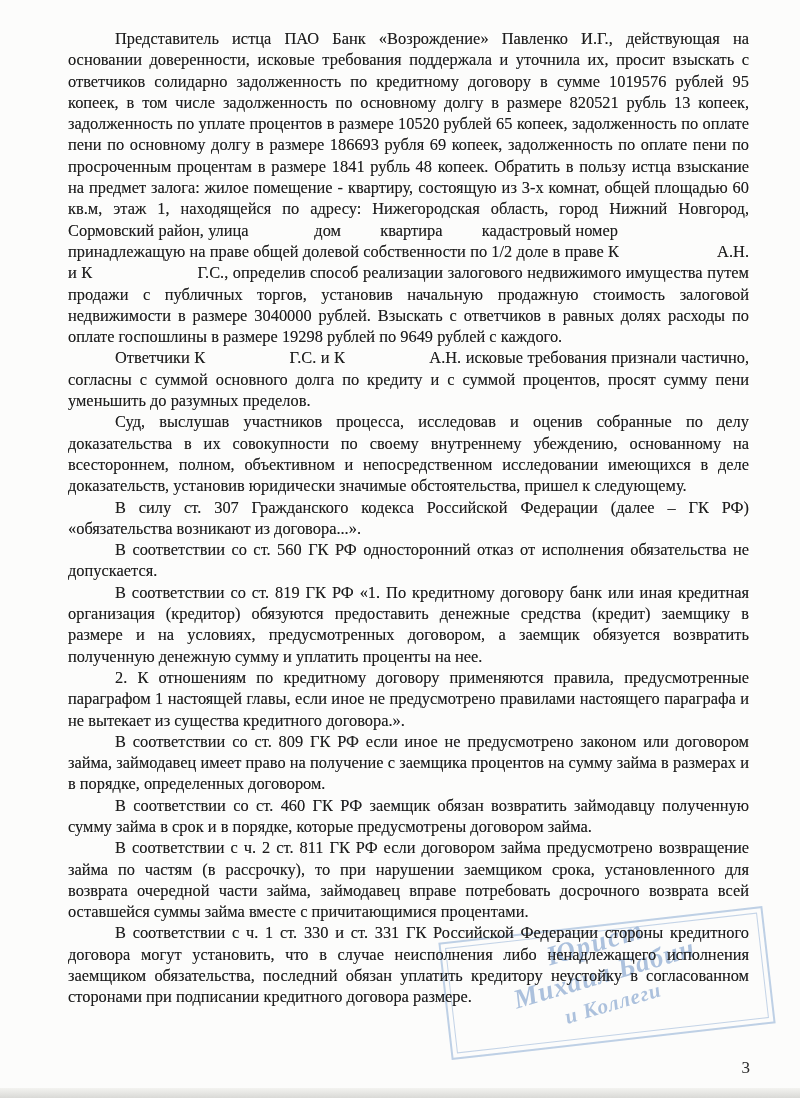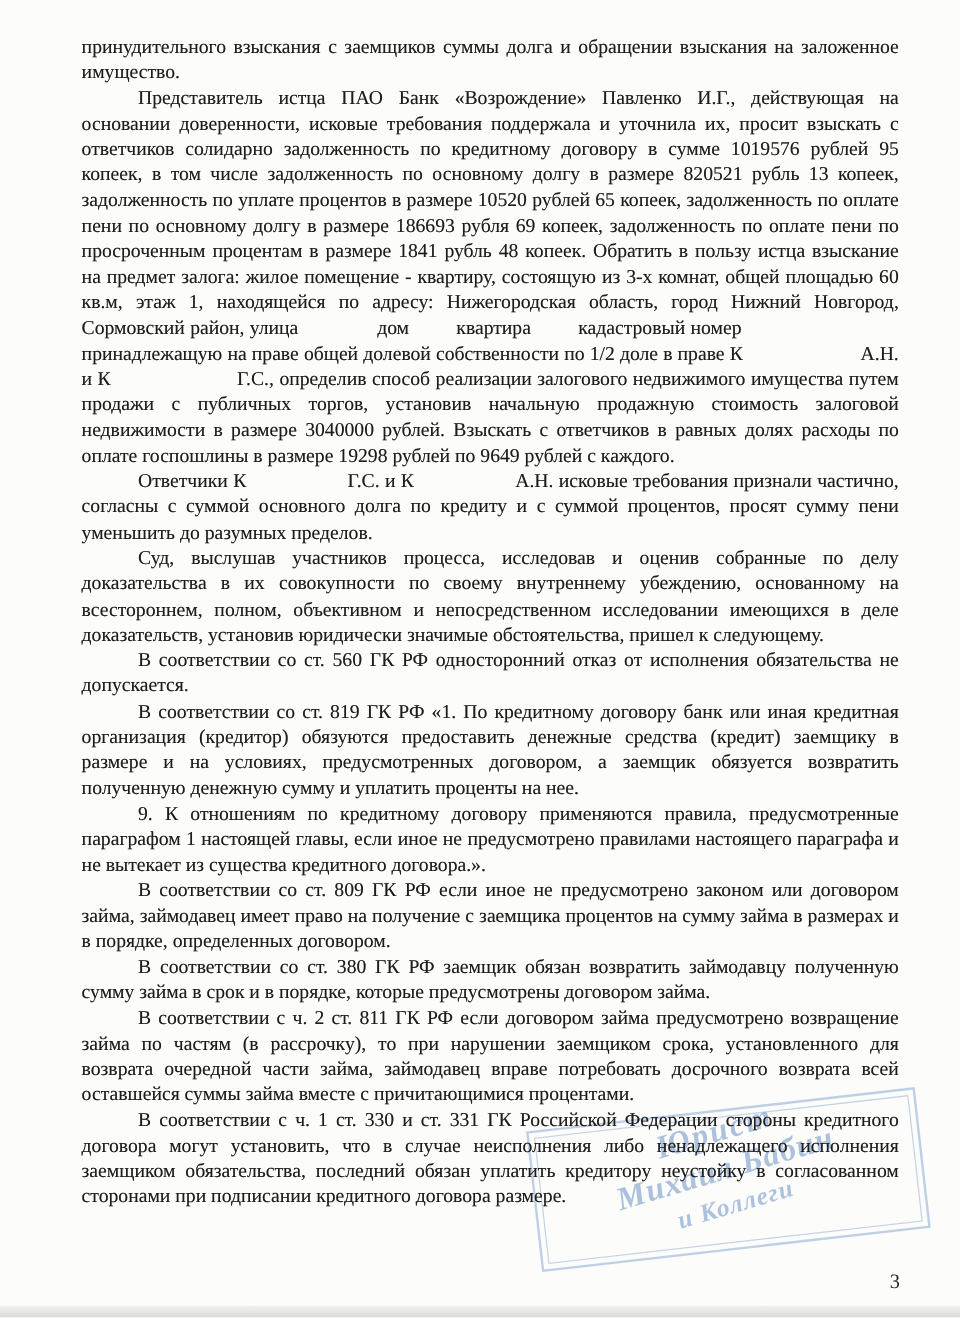--- a/index.html
+++ b/index.html
@@ -74,29 +74,29 @@
   <div class="stamp">
     <div class="stamp-inner"></div>
     <div class="stamp-text">
       <div class="stamp-line-1">Юрист</div>
       <div class="stamp-line-2">Михаил Бабин</div>
       <div class="stamp-line-3">и Коллеги</div>
     </div>
   </div>
 
   <div class="text-block">
-      <p class="">принудительного взыскания с заемщиков суммы долга и обращении взыскания на заложенное имущество.</p>
       <p class="indent">Представитель истца ПАО Банк «Возрождение» Павленко И.Г., действующая на основании доверенности, исковые требования поддержала и уточнила их, просит взыскать с ответчиков солидарно задолженность по кредитному договору в сумме 1019576 рублей 95 копеек, в том числе задолженность по основному долгу в размере 820521 рубль 13 копеек, задолженность по уплате процентов в размере 10520 рублей 65 копеек, задолженность по оплате пени по основному долгу в размере 186693 рубля 69 копеек, задолженность по оплате пени по просроченным процентам в размере 1841 рубль 48 копеек. Обратить в пользу истца взыскание на предмет залога: жилое помещение - квартиру, состоящую из 3-х комнат, общей площадью 60 кв.м, этаж 1, находящейся по адресу: Нижегородская область, город Нижний Новгород, Сормовский район, улица&nbsp;&nbsp;&nbsp;&nbsp;&nbsp;&nbsp;&nbsp;&nbsp;&nbsp;&nbsp;&nbsp;&nbsp;&nbsp;&nbsp; дом&nbsp;&nbsp;&nbsp;&nbsp;&nbsp;&nbsp;&nbsp;&nbsp; квартира&nbsp;&nbsp;&nbsp;&nbsp;&nbsp;&nbsp;&nbsp;&nbsp; кадастровый номер&nbsp;&nbsp;&nbsp;&nbsp;&nbsp;&nbsp;&nbsp;&nbsp;&nbsp;&nbsp;&nbsp;&nbsp;&nbsp;&nbsp;&nbsp;&nbsp;&nbsp;&nbsp;&nbsp;&nbsp;&nbsp;&nbsp;&nbsp;&nbsp;&nbsp;&nbsp;&nbsp;&nbsp;&nbsp;&nbsp; принадлежащую на праве общей долевой собственности по 1/2 доле в праве К&nbsp;&nbsp;&nbsp;&nbsp;&nbsp;&nbsp;&nbsp;&nbsp;&nbsp;&nbsp;&nbsp;&nbsp;&nbsp;&nbsp;&nbsp;&nbsp;&nbsp;&nbsp;&nbsp;&nbsp;&nbsp;&nbsp; А.Н. и К&nbsp;&nbsp;&nbsp;&nbsp;&nbsp;&nbsp;&nbsp;&nbsp;&nbsp;&nbsp;&nbsp;&nbsp;&nbsp;&nbsp;&nbsp;&nbsp;&nbsp;&nbsp;&nbsp;&nbsp;&nbsp;&nbsp; Г.С., определив способ реализации залогового недвижимого имущества путем продажи с публичных торгов, установив начальную продажную стоимость залоговой недвижимости в размере 3040000 рублей. Взыскать с ответчиков в равных долях расходы по оплате госпошлины в размере 19298 рублей по 9649 рублей с каждого.</p>
       <p class="indent">Ответчики К&nbsp;&nbsp;&nbsp;&nbsp;&nbsp;&nbsp;&nbsp;&nbsp;&nbsp;&nbsp;&nbsp;&nbsp;&nbsp;&nbsp;&nbsp;&nbsp;&nbsp;&nbsp; Г.С. и К&nbsp;&nbsp;&nbsp;&nbsp;&nbsp;&nbsp;&nbsp;&nbsp;&nbsp;&nbsp;&nbsp;&nbsp;&nbsp;&nbsp;&nbsp;&nbsp;&nbsp;&nbsp; А.Н. исковые требования признали частично, согласны с суммой основного долга по кредиту и с суммой процентов, просят сумму пени уменьшить до разумных пределов.</p>
       <p class="indent">Суд, выслушав участников процесса, исследовав и оценив собранные по делу доказательства в их совокупности по своему внутреннему убеждению, основанному на всестороннем, полном, объективном и непосредственном исследовании имеющихся в деле доказательств, установив юридически значимые обстоятельства, пришел к следующему.</p>
+      <p class="indent">В силу ст. 307 Гражданского кодекса Российской Федерации (далее – ГК РФ) «обязательства возникают из договора...».</p>
       <p class="indent">В соответствии со ст. 560 ГК РФ односторонний отказ от исполнения обязательства не допускается.</p>
       <p class="indent">В соответствии со ст. 819 ГК РФ «1. По кредитному договору банк или иная кредитная организация (кредитор) обязуются предоставить денежные средства (кредит) заемщику в размере и на условиях, предусмотренных договором, а заемщик обязуется возвратить полученную денежную сумму и уплатить проценты на нее.</p>
-      <p class="indent">9. К отношениям по кредитному договору применяются правила, предусмотренные параграфом 1 настоящей главы, если иное не предусмотрено правилами настоящего параграфа и не вытекает из существа кредитного договора.».</p>
+      <p class="indent">2. К отношениям по кредитному договору применяются правила, предусмотренные параграфом 1 настоящей главы, если иное не предусмотрено правилами настоящего параграфа и не вытекает из существа кредитного договора.».</p>
       <p class="indent">В соответствии со ст. 809 ГК РФ если иное не предусмотрено законом или договором займа, займодавец имеет право на получение с заемщика процентов на сумму займа в размерах и в порядке, определенных договором.</p>
-      <p class="indent">В соответствии со ст. 380 ГК РФ заемщик обязан возвратить займодавцу полученную сумму займа в срок и в порядке, которые предусмотрены договором займа.</p>
+      <p class="indent">В соответствии со ст. 460 ГК РФ заемщик обязан возвратить займодавцу полученную сумму займа в срок и в порядке, которые предусмотрены договором займа.</p>
       <p class="indent">В соответствии с ч. 2 ст. 811 ГК РФ если договором займа предусмотрено возвращение займа по частям (в рассрочку), то при нарушении заемщиком срока, установленного для возврата очередной части займа, займодавец вправе потребовать досрочного возврата всей оставшейся суммы займа вместе с причитающимися процентами.</p>
       <p class="indent">В соответствии с ч. 1 ст. 330 и ст. 331 ГК Российской Федерации стороны кредитного договора могут установить, что в случае неисполнения либо ненадлежащего исполнения заемщиком обязательства, последний обязан уплатить кредитору неустойку в согласованном сторонами при подписании кредитного договора размере.</p>
     </div>
 
   <div class="page-number">3</div>
 
   <div class="scan-edge"></div>
 
 </div>
 

